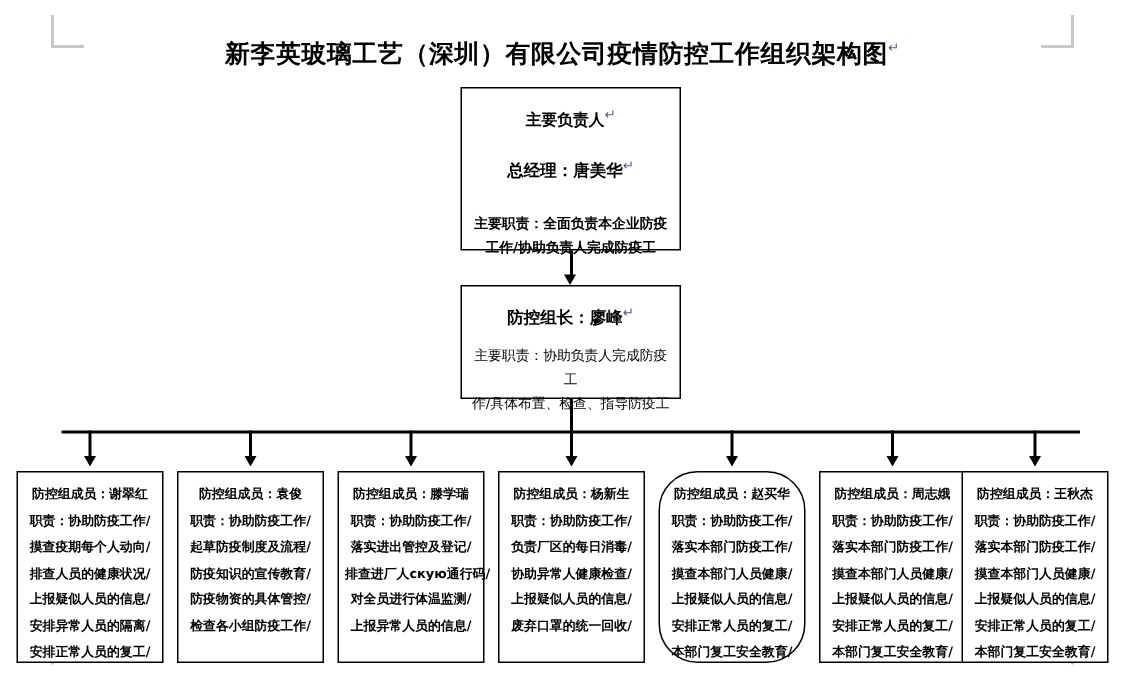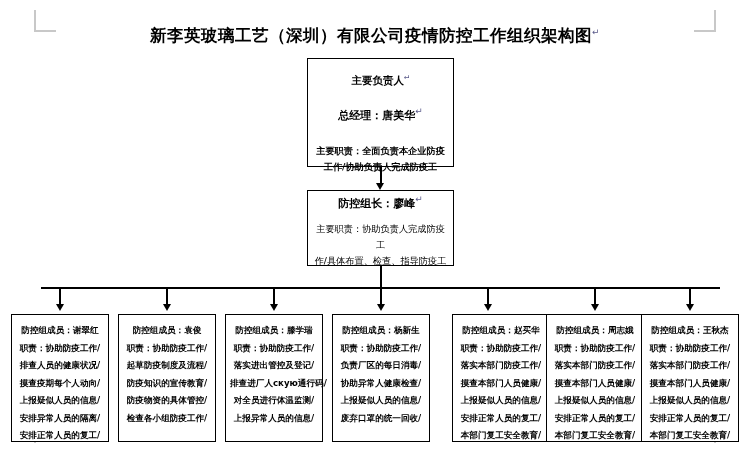--- a/index.html
+++ b/index.html
@@ -62,21 +62,20 @@
     left: 307px;
     top: 58px;
     width: 147px;
     height: 109px;
     padding-top: 11px;
   }
   .node-top .role {
     font-size: 10.5px;
     font-weight: bold;
     line-height: 14px;
-    font-family: Liberation Mono, monospace;
   }
   .node-top .person {
     font-size: 11px;
     font-weight: bold;
     line-height: 14px;
     margin-top: 16px;
   }
   .node-top .duty {
     font-size: 9.2px;
     font-weight: bold;
@@ -85,21 +84,21 @@
     padding: 0 6px;
     text-align: center;
   }
 
   
   .node-mid {
     left: 307px;
     top: 190px;
     width: 147px;
     height: 76px;
-    padding-top: 1px;
+    padding-top: 11px;
   }
   .node-mid .person {
     font-size: 11px;
     font-weight: bold;
     line-height: 14px;
   }
   .node-mid .duty {
     font-size: 9.2px;
     font-weight: normal;
     line-height: 16px;
@@ -155,21 +154,21 @@
     font-size: 8.6px;
     font-weight: bold;
     line-height: 17.5px;
     white-space: nowrap;
   }
 
   .leaf-0 { left: 11px; }
   .leaf-1 { left: 118px; }
   .leaf-2 { left: 225px; }
   .leaf-3 { left: 332px; }
-  .leaf-4 { left: 452px; }
+  .leaf-4 { left: 439px; border-radius: 26px; }
   .leaf-5 { left: 546px; }
   .leaf-6 { left: 641px; }
 
   .drop { top: 287px; height: 20px; }
   .drop-arrow { top: 304px; }
 </style>
 </head>
 <body>
 
 <div class="corner corner-tl"></div>
@@ -209,22 +208,22 @@
 
 <div class="vline conn-2-v"></div>
 <div class="hline bus"></div>
 
 <div id="members-layer">
     <div class="vline drop" style="left: 59.25px;"></div>
     <div class="arrow drop-arrow" style="left: 55.5px;"></div>
     <div class="node leaf leaf-0">
       <div class="member">防控组成员：谢翠红</div>
       <div class="duty-line">职责：协助防疫工作/</div>
+      <div class="duty-line">摸查疫期每个人动向/</div>
       <div class="duty-line">排查人员的健康状况/</div>
-      <div class="duty-line">摸查疫期每个人动向/</div>
       <div class="duty-line">上报疑似人员的信息/</div>
       <div class="duty-line">安排异常人员的隔离/</div>
       <div class="duty-line">安排正常人员的复工/</div>
     </div>
     <div class="vline drop" style="left: 166.25px;"></div>
     <div class="arrow drop-arrow" style="left: 162.5px;"></div>
     <div class="node leaf leaf-1">
       <div class="member">防控组成员：袁俊</div>
       <div class="duty-line">职责：协助防疫工作/</div>
       <div class="duty-line">起草防疫制度及流程/</div>

